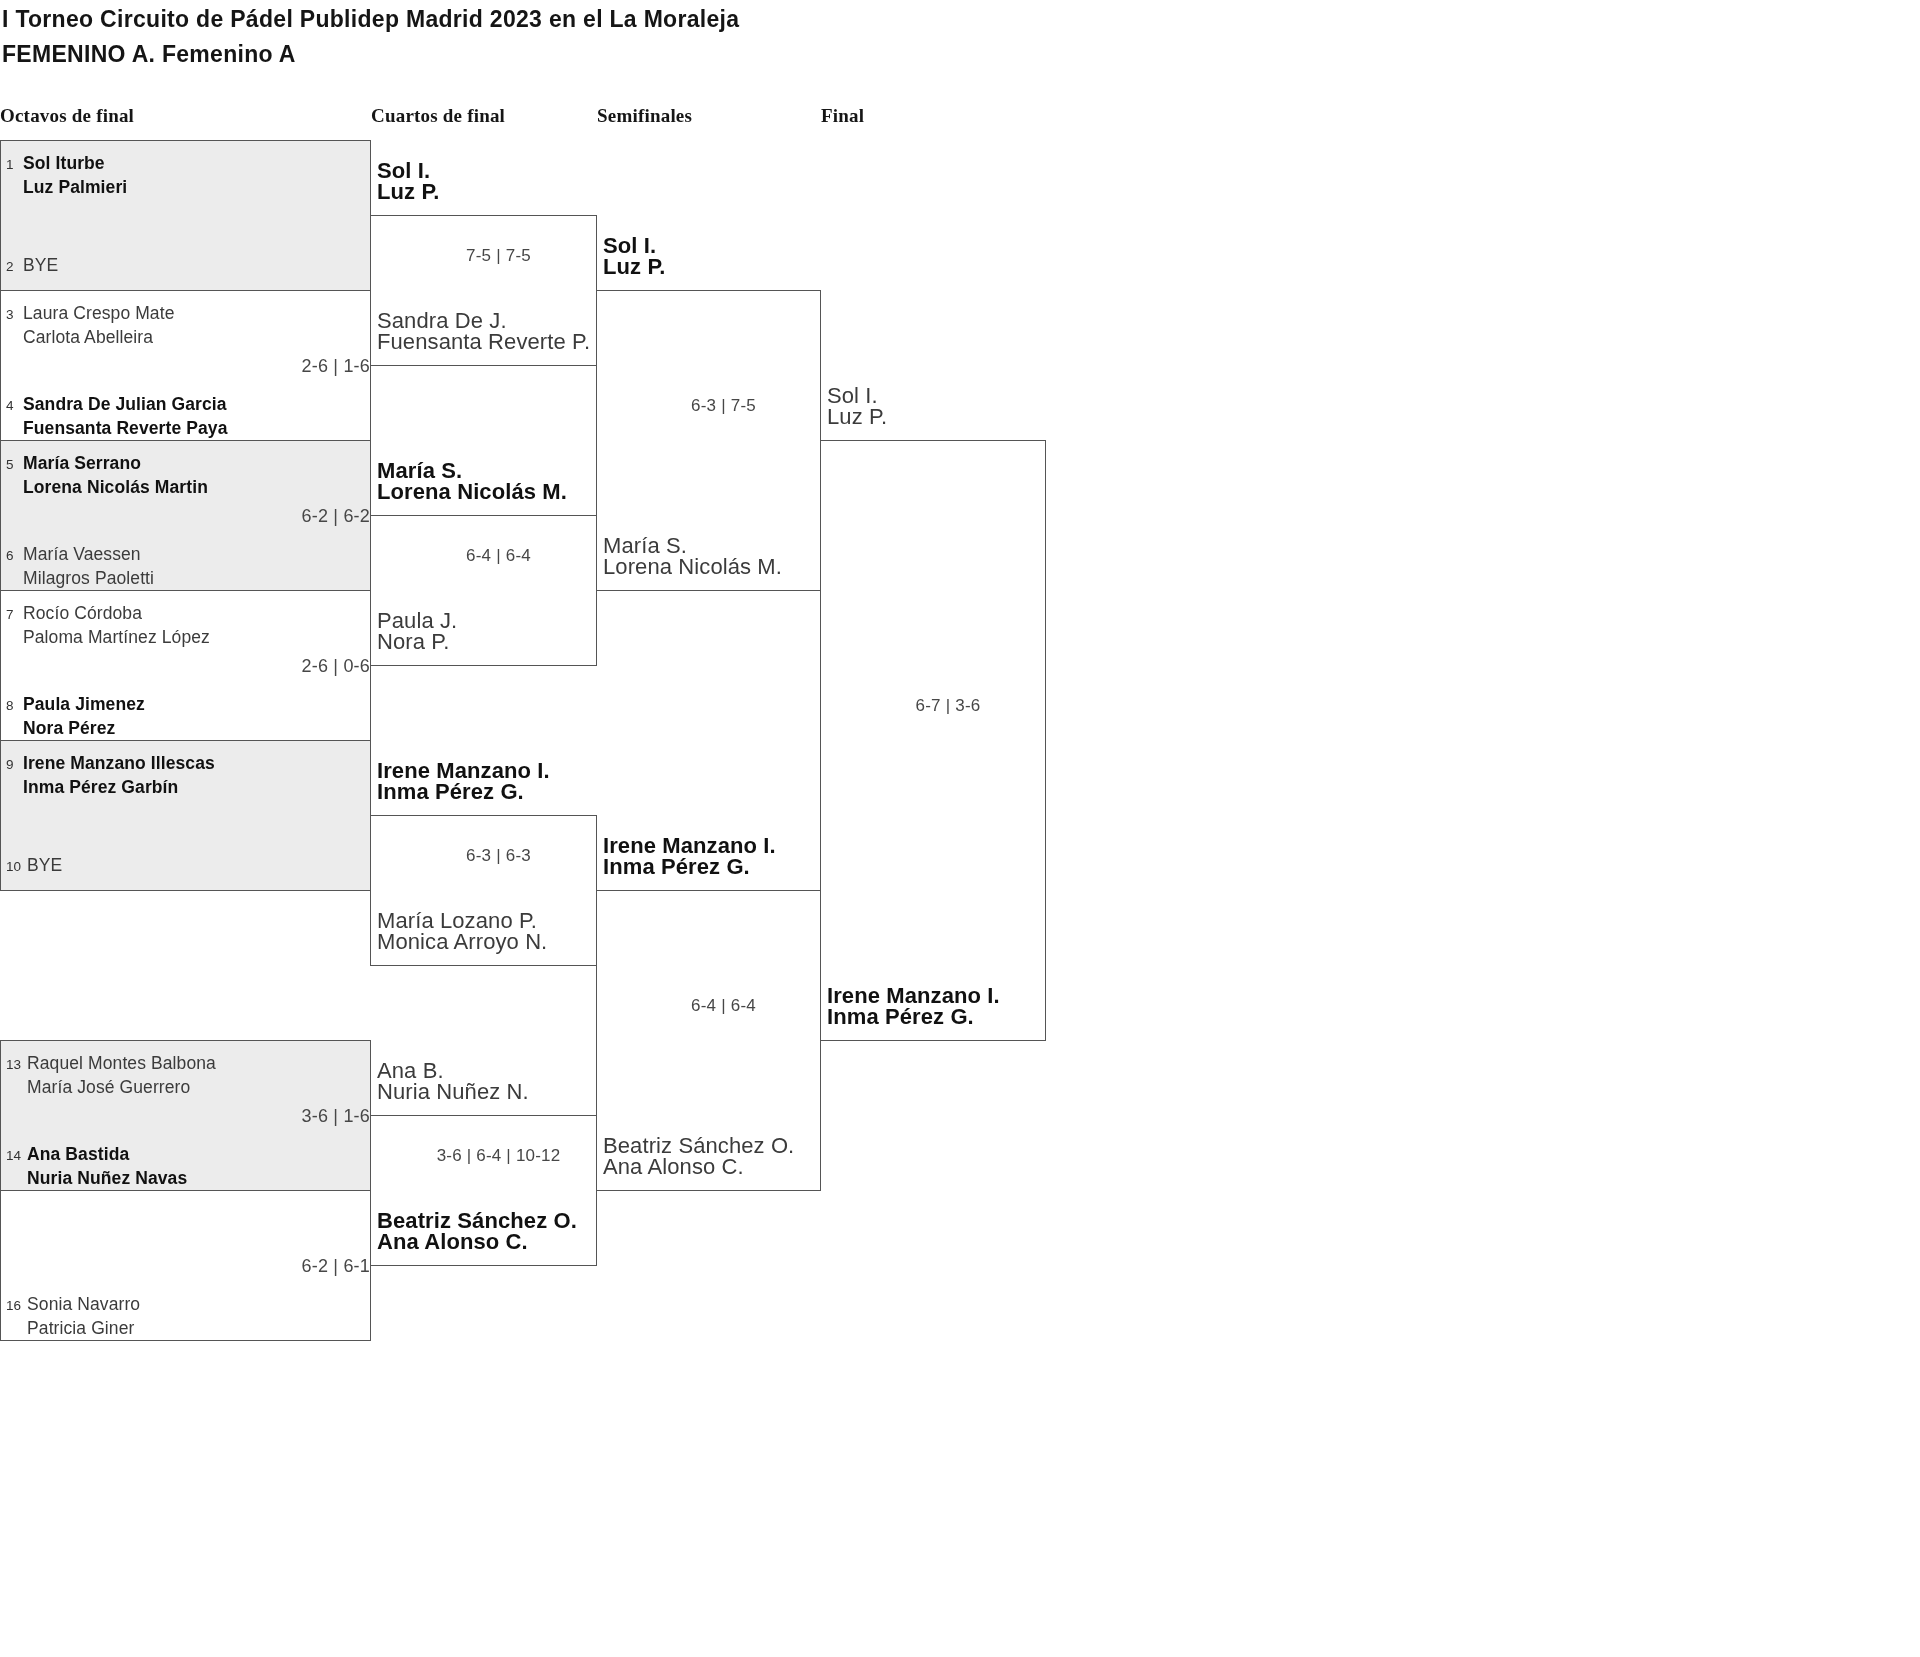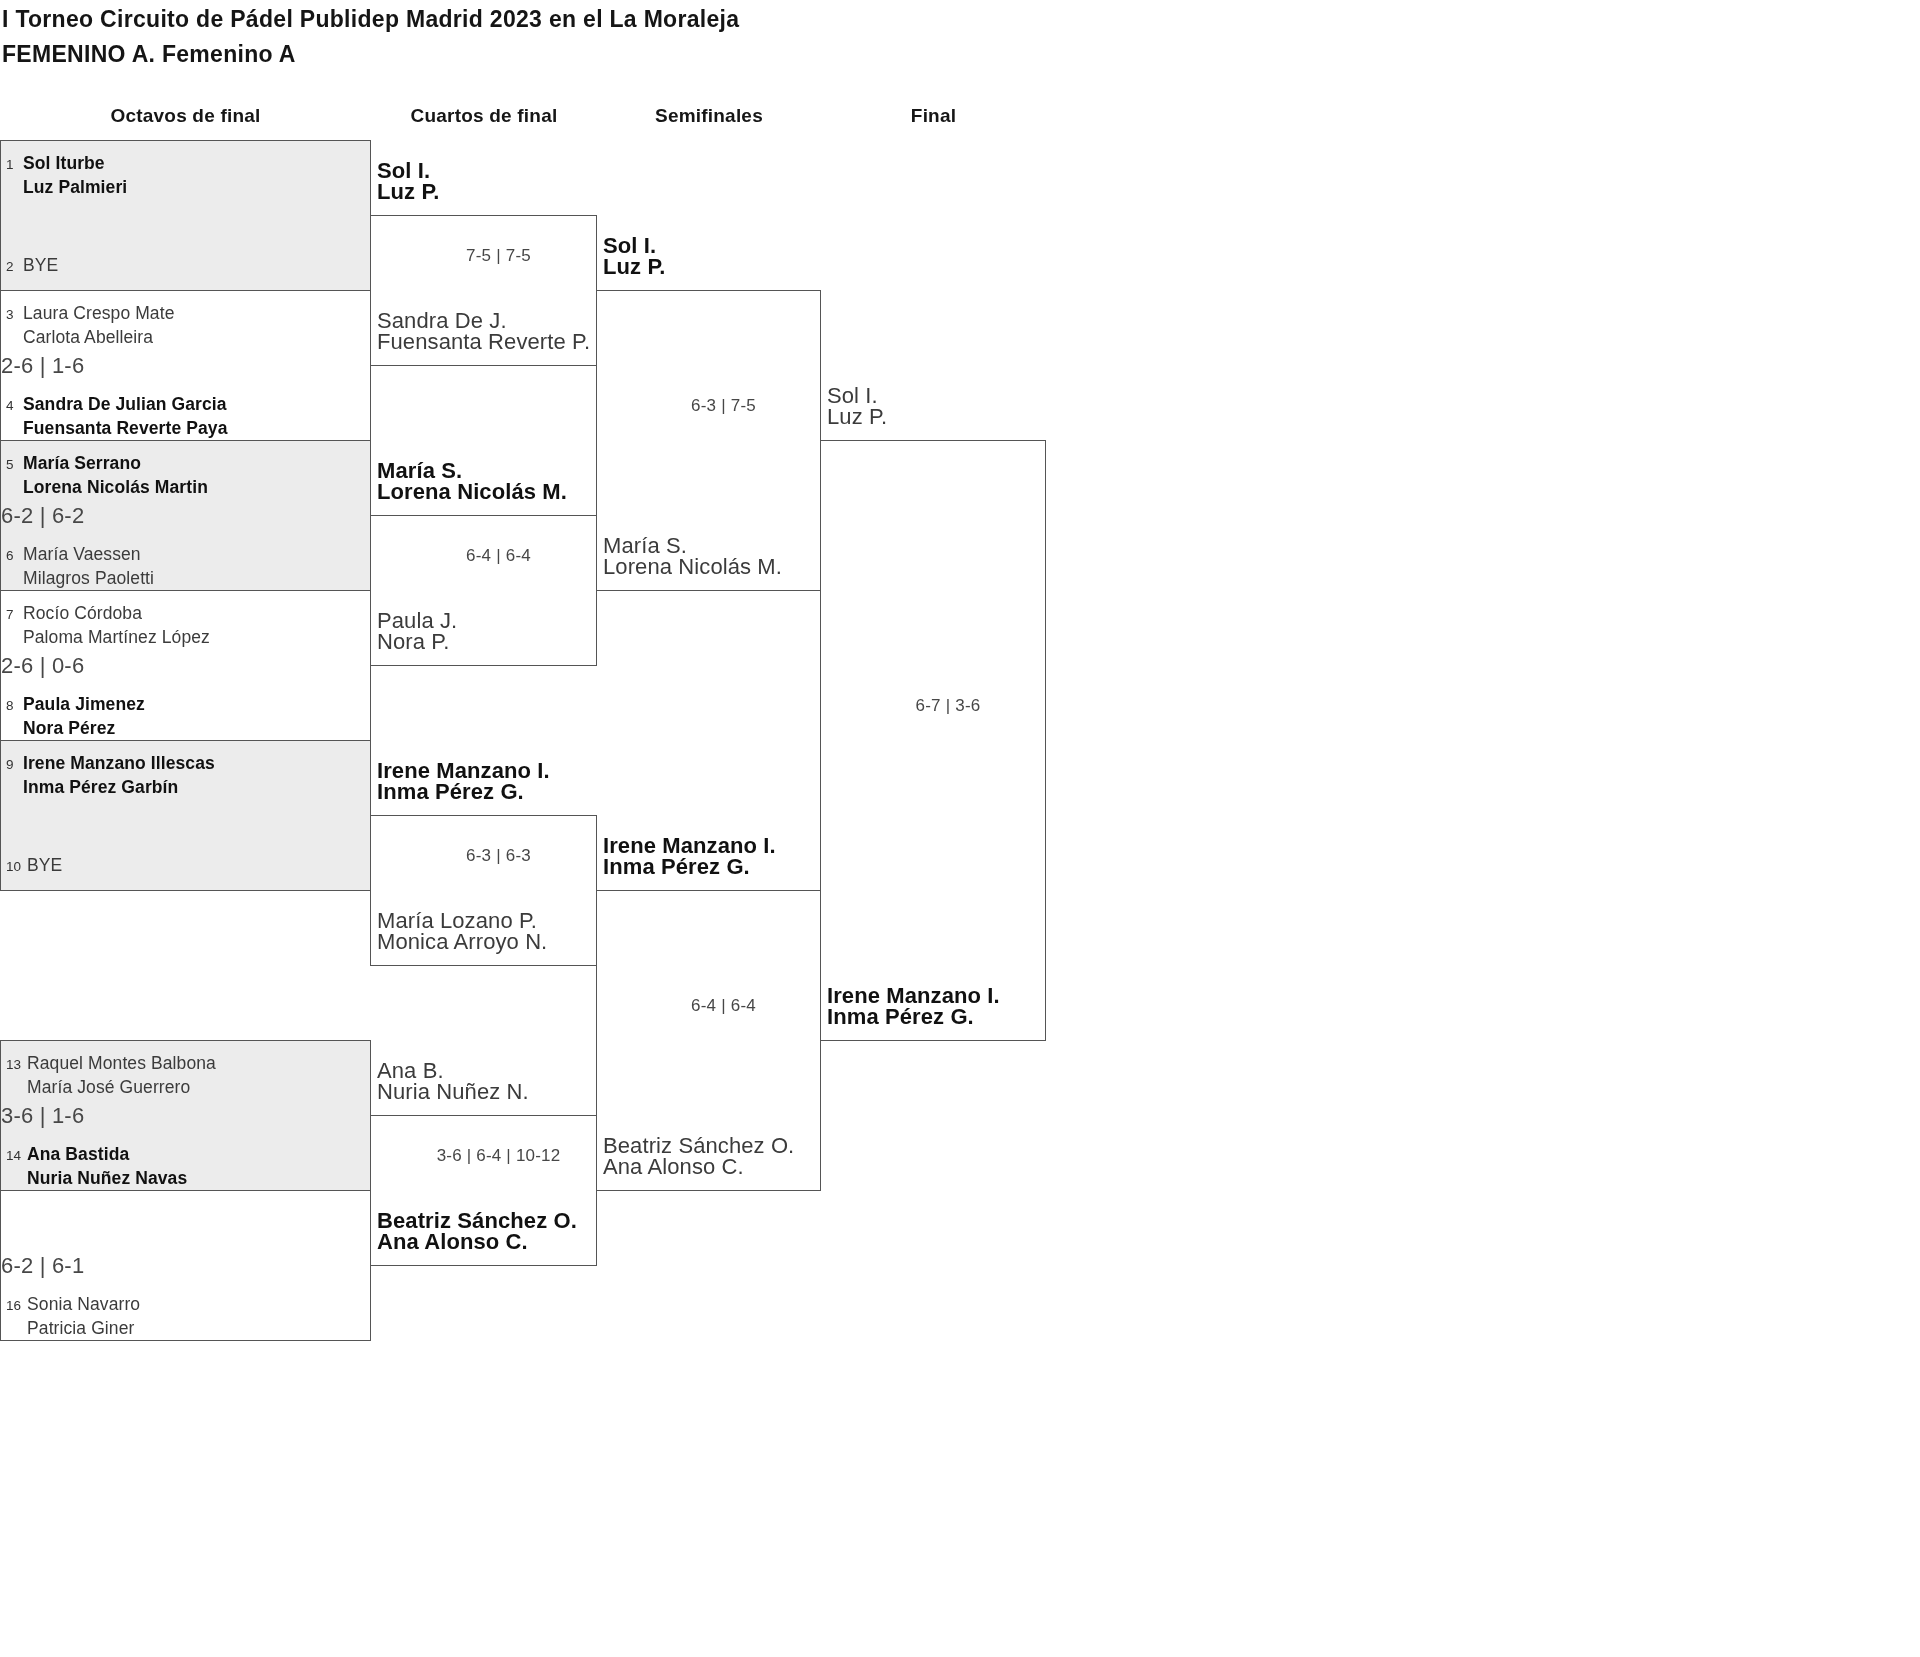--- a/index.html
+++ b/index.html
@@ -4,31 +4,31 @@
 <style>
   :root{
     --shade:#ececec; --border:#555555; --text:#3b3b3b; --winner:#111111; --score:#474747;
   }
   html,body{margin:0;padding:0;background:#ffffff;}
   .page{position:relative;width:1920px;height:1657px;background:#fff;overflow:hidden;
         font-family:"Liberation Sans","DejaVu Sans",sans-serif;color:var(--text);}
   .title{position:absolute;left:2px;top:2px;font-size:23px;line-height:35px;font-weight:600;
          color:#151515;letter-spacing:.3px;white-space:nowrap;}
   .rhead{position:absolute;top:104px;height:24px;font-size:19px;line-height:24px;font-weight:600;
-         color:#161616;text-align:center;letter-spacing:.2px;}
+         color:#161616;text-align:left;letter-spacing:.2px;font-family:Liberation Serif, serif;}
   
   .obox{position:absolute;left:0;width:371px;height:151px;border:1px solid var(--border);
         box-sizing:border-box;background:#fff;}
   .obox.shaded{background:var(--shade);}
   .orow{position:absolute;left:5px;right:4px;display:flex;align-items:baseline;gap:6px;}
   .seed{font-size:13.5px;color:#333;flex:0 0 auto;min-width:11px;}
   .names{font-size:17.5px;line-height:24px;letter-spacing:.1px;}
   .names.winner{font-weight:700;color:var(--winner);}
   .oscore{position:absolute;left:0;right:0;top:50%;transform:translateY(-50%);
-          text-align:left;font-size:22px;color:var(--score);letter-spacing:.2px;}
+          text-align:right;font-size:18px;color:var(--score);letter-spacing:.2px;}
   
   .mbox{position:absolute;border:1px solid var(--border);box-sizing:border-box;background:transparent;}
   .bscore{position:absolute;left:0;right:0;text-align:center;font-size:17px;line-height:20px;
           color:var(--score);letter-spacing:.2px;padding-left:30px;}
   .blabel{position:absolute;font-size:22px;line-height:21px;letter-spacing:.1px;color:var(--text);}
   .blabel.winner{font-weight:700;color:var(--winner);}
   .blabel.inbox{left:6px;}
   .nowrap{white-space:nowrap;}
 </style>
 </head>

